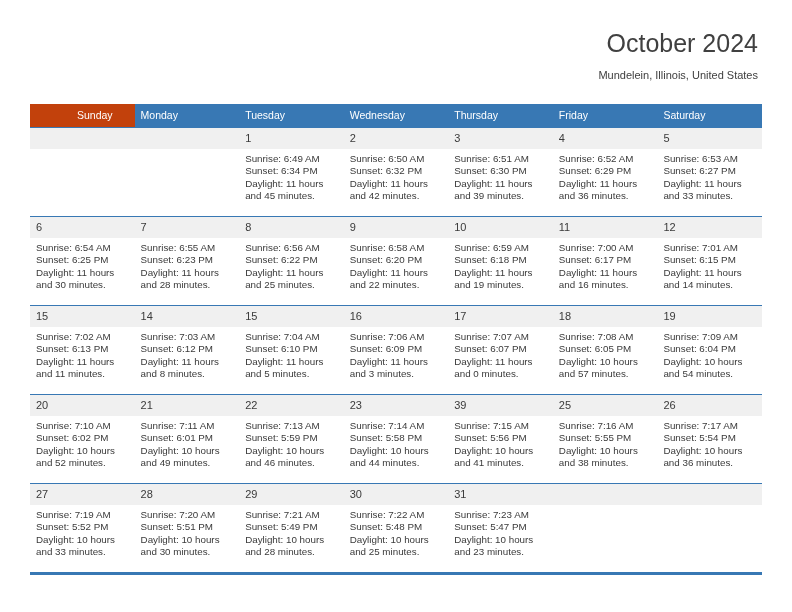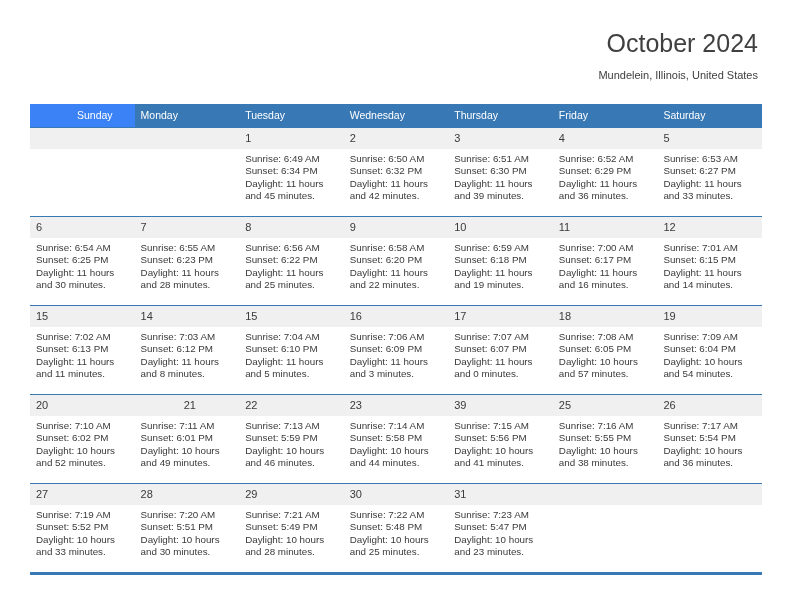--- a/index.html
+++ b/index.html
@@ -154,21 +154,21 @@
     <div class="title-block">
       <h1 class="cal-title">October 2024</h1>
       <h2 class="cal-subtitle">Mundelein, Illinois, United States</h2>
     </div>
 
   </div>
 
   <table class="calendar">
     <thead>
       <tr class="dow-row">
-        <th style="background: #3b82f6; padding-left: 47px;">Sunday</th>
+        <th style="background: #c2410c; padding-left: 47px;">Sunday</th>
         <th style="background: rgb(56, 120, 180);">Monday</th>
         <th style="background: rgb(56, 120, 180);">Tuesday</th>
         <th style="background: rgb(56, 120, 180);">Wednesday</th>
         <th style="background: rgb(56, 120, 180);">Thursday</th>
         <th style="background: rgb(56, 120, 180);">Friday</th>
         <th style="background: rgb(56, 120, 180);">Saturday</th>
       </tr>
     </thead>
     <tbody>
         <tr class="week-row">
@@ -415,21 +415,21 @@
               <div class="lines">
                 <div>Sunrise: 7:10 AM</div>
                 <div>Sunset: 6:02 PM</div>
                 <div>Daylight: 10 hours</div>
                 <div>and 52 minutes.</div>
               </div>
             </div>
           </td>
           <td style="border-top-color: rgb(56, 120, 180); border-bottom-color: rgb(56, 120, 180);">
             <div class="cell filled">
-              <div class="daynum" style="background: rgb(240, 240, 240); text-align: center;">21</div>
+              <div class="daynum" style="background: rgb(240, 240, 240);">21</div>
               <div class="lines">
                 <div>Sunrise: 7:11 AM</div>
                 <div>Sunset: 6:01 PM</div>
                 <div>Daylight: 10 hours</div>
                 <div>and 49 minutes.</div>
               </div>
             </div>
           </td>
           <td style="border-top-color: rgb(56, 120, 180); border-bottom-color: rgb(56, 120, 180);">
             <div class="cell filled">

